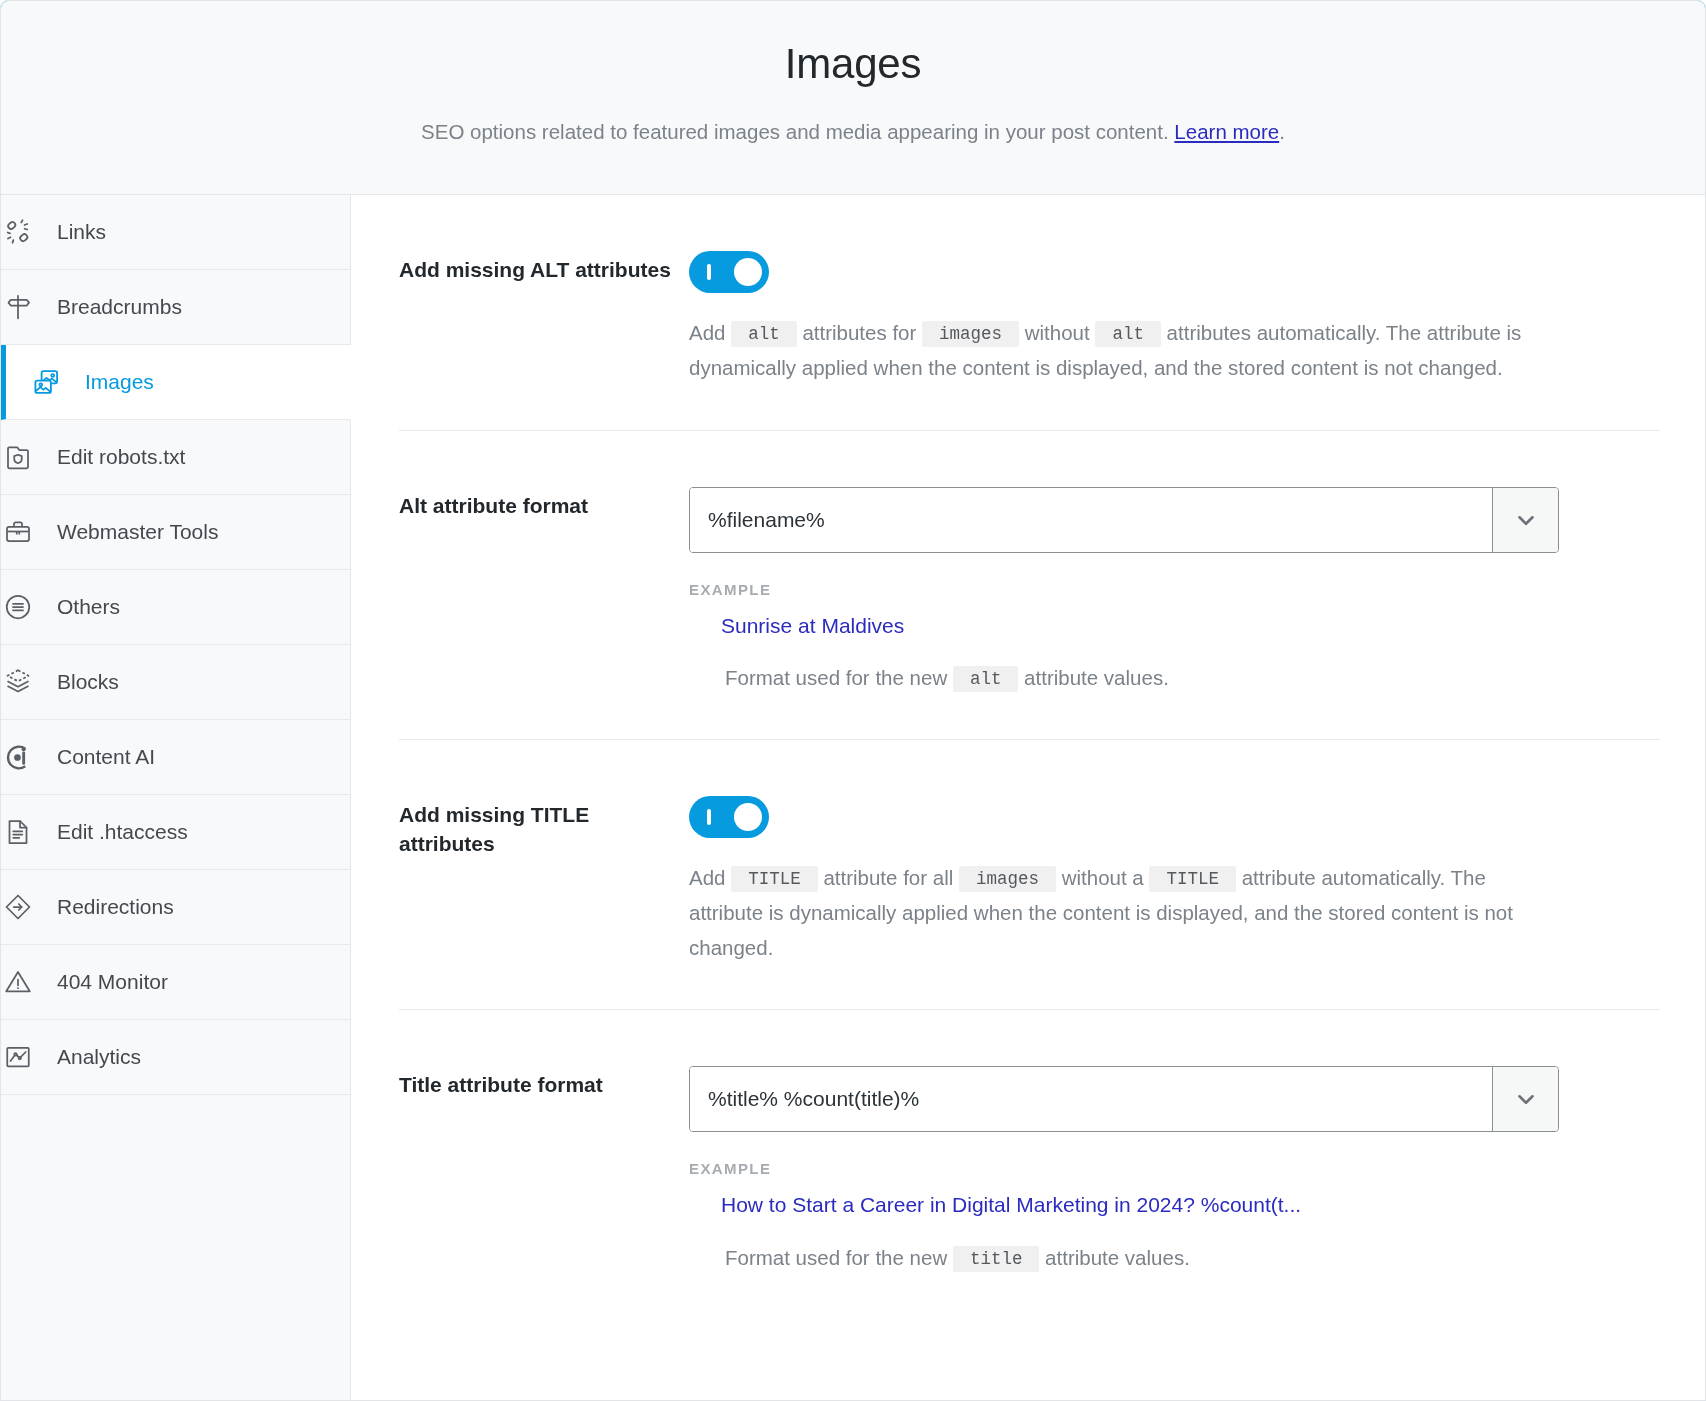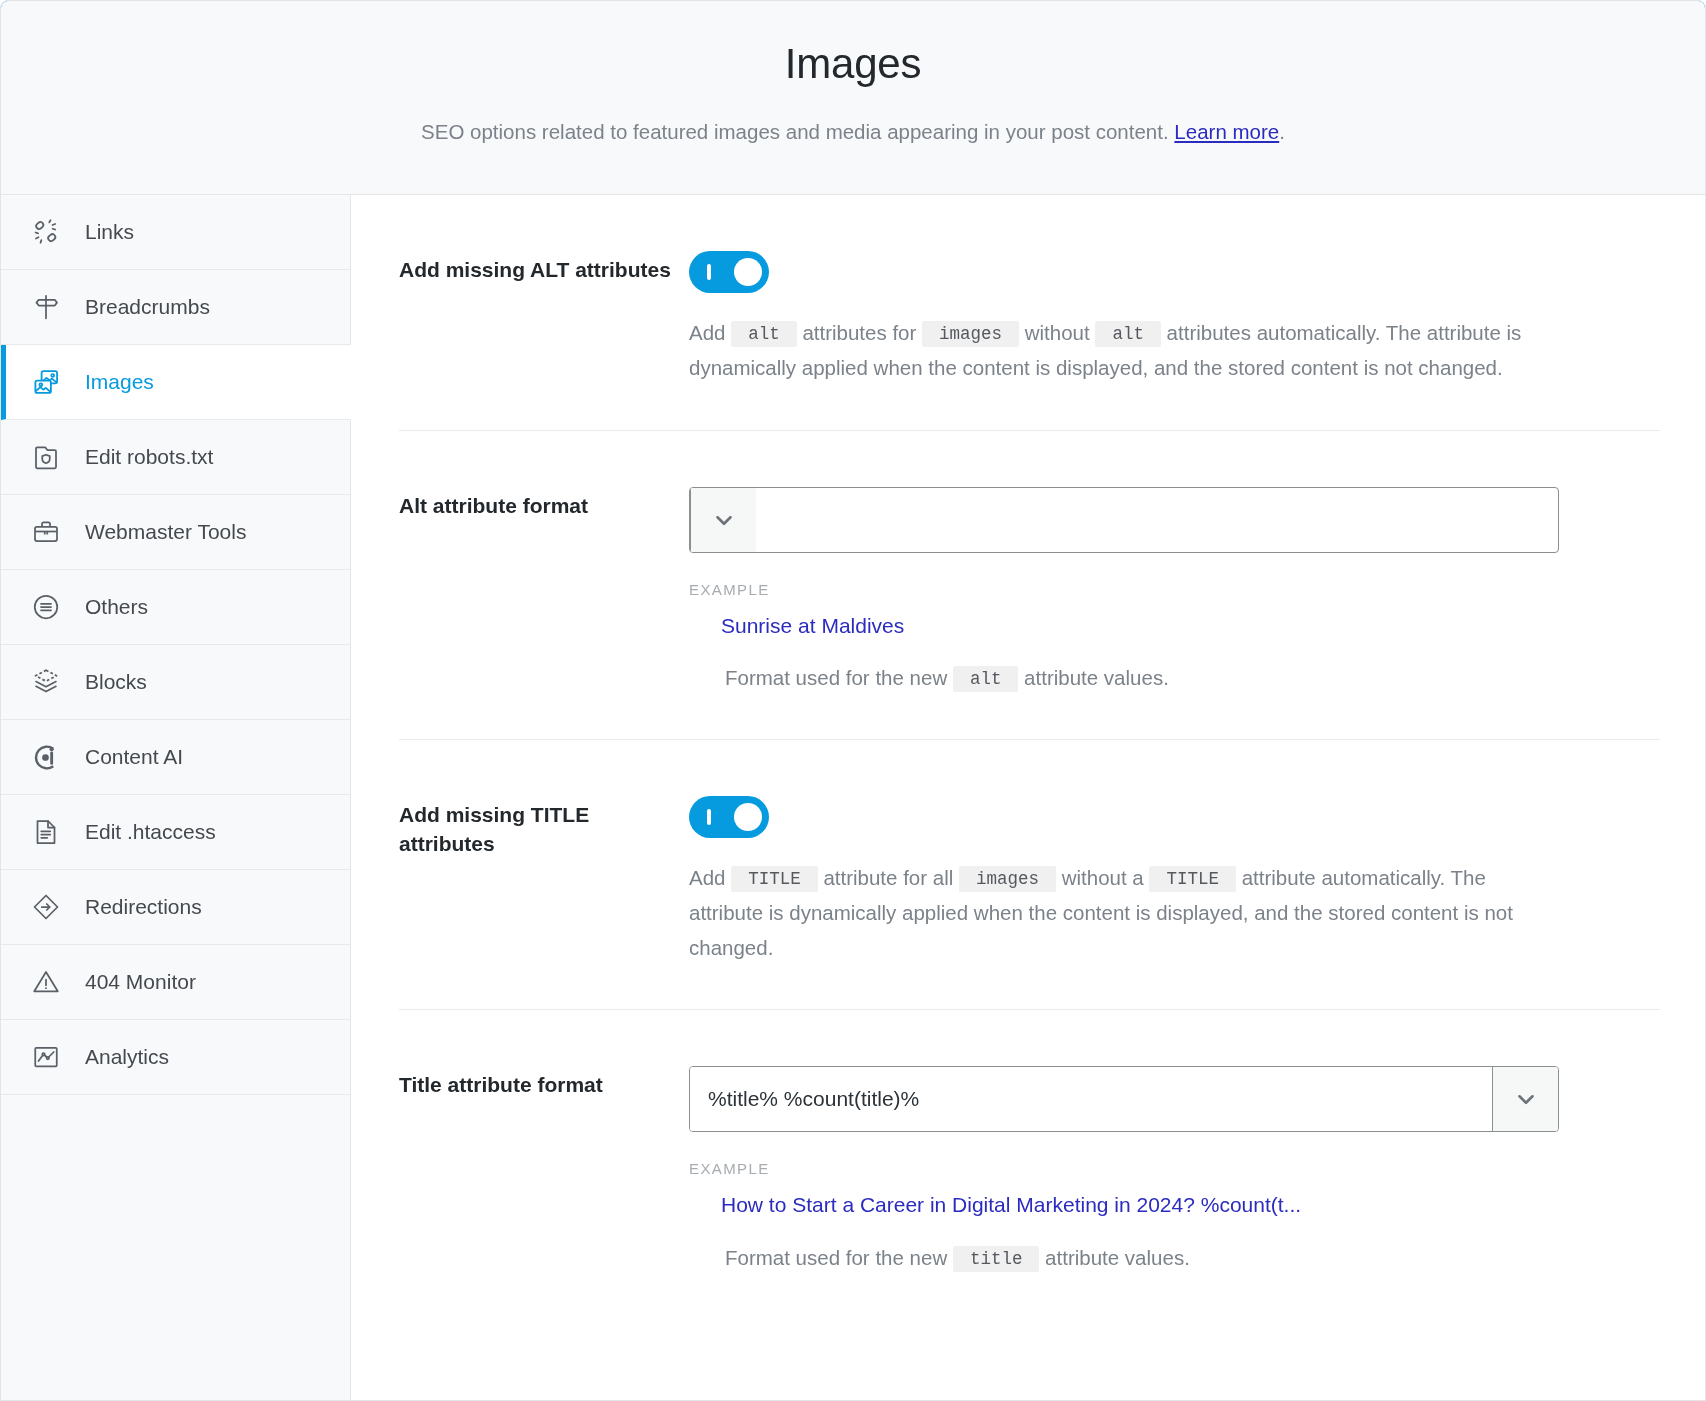--- a/index.html
+++ b/index.html
@@ -68,21 +68,20 @@
     width: 350px;
     flex: 0 0 350px;
     background: #f8f9fa;
     border-right: 1px solid #e4e6e8;
   }
   .nav-item {
     position: relative;
     display: flex;
     align-items: center;
     height: 75px;
-    padding-left: 28px;
     border-bottom: 1px solid #e7e9ea;
     background: #f8f9fa;
     cursor: pointer;
   }
   .nav-item .nav-icon {
     width: 34px;
     height: 34px;
     flex: 0 0 34px;
     display: flex;
     align-items: center;
@@ -206,21 +205,21 @@
     align-items: center;
     justify-content: center;
     cursor: pointer;
     padding: 0;
   }
   .input-group .dd-btn svg { display: block; color: #6b7278; }
 
   .example-label {
     margin-top: 28px;
     font-size: 15px;
-    font-weight: 400;
+    font-weight: 700;
     letter-spacing: 1.4px;
     color: #a7acb1;
   }
   .example-value {
     margin-top: 14px;
     font-size: 21px;
     color: #2b2bbf;
     line-height: 1.35;
     cursor: pointer;
     margin-left: 32px;
@@ -407,20 +406,21 @@
             <span class="knob"></span>
           </div>
           <div class="help-text"><span>Add </span><code class="tok">alt</code><span> attributes for </span><code class="tok">images</code><span> without </span><code class="tok">alt</code><span> attributes automatically. The attribute is dynamically applied when the content is displayed, and the stored content is not changed.</span></div>
         </div>
       </div>
 
       <div class="setting-row">
         <div class="setting-label">Alt attribute format</div>
         <div class="setting-field">
           <div class="input-group">
+            <input class="text-input" type="text" value="%filename%" style="">
             <button class="dd-btn">
               <span>
                 <svg width="26" height="26" viewBox="0 0 24 24" fill="none" stroke="currentColor" stroke-width="2.4" stroke-linecap="round" stroke-linejoin="round">
                   <polyline points="6 9.5 12 15.5 18 9.5"></polyline>
                 </svg>
               </span>
             </button>
           </div>
           <div class="example-label">EXAMPLE</div>
           <div class="example-value">Sunrise at Maldives</div>

